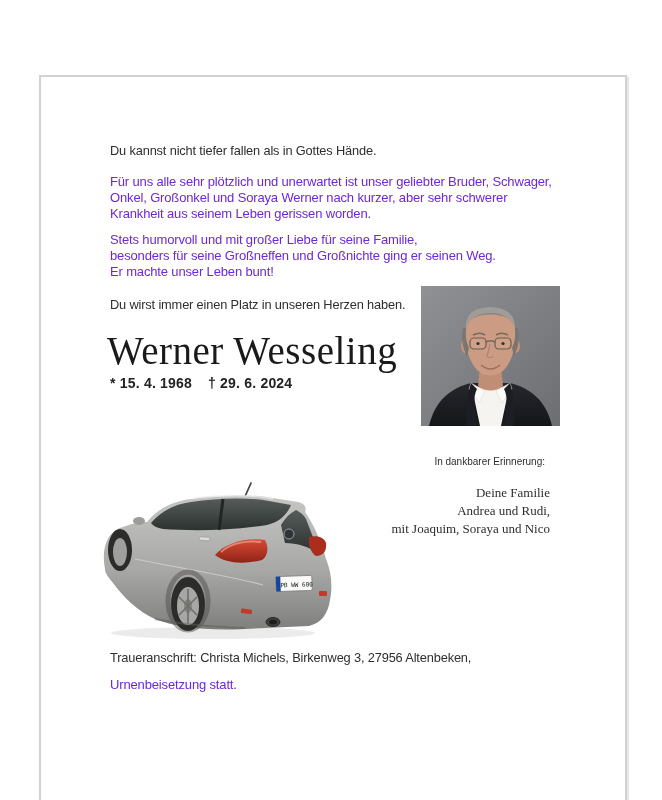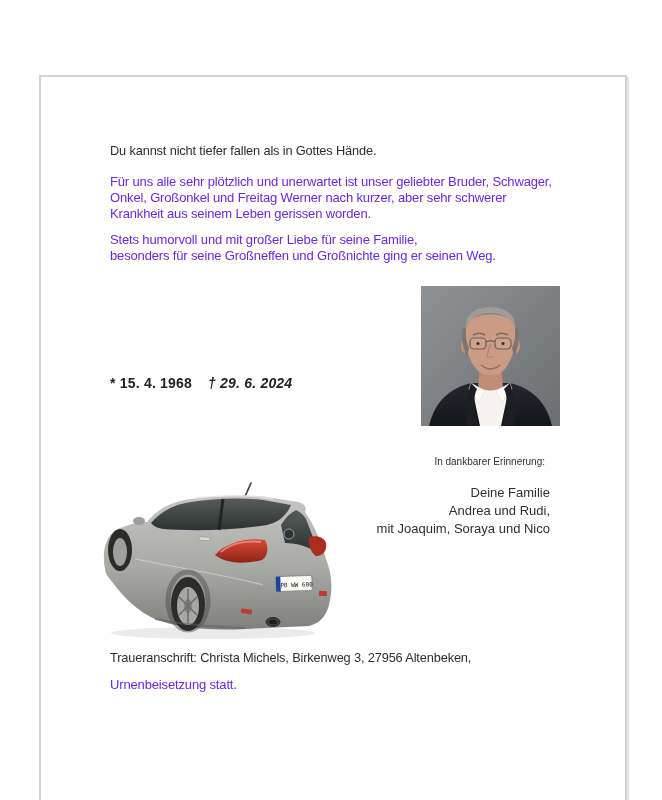--- a/index.html
+++ b/index.html
@@ -10,51 +10,54 @@
   .tline{position:absolute;white-space:nowrap;font-size:12.8px;line-height:16px;
          color:#2e2e2e;letter-spacing:-0.15px;}
   .para{position:absolute;white-space:nowrap;font-size:13px;color:#6d28d9;letter-spacing:-0.15px;}
   .para .pline{line-height:16px;}
   .para.wide .pline{line-height:18.5px;}
   .deceased-name{position:absolute;left:107px;top:288px;white-space:nowrap;
          font-family:"Liberation Serif",serif;font-size:39px;line-height:40px;
          color:#1a1a1a;letter-spacing:0.5px;}
   .dates{position:absolute;left:110px;top:332px;white-space:nowrap;
          font-size:14px;font-weight:600;color:#232323;letter-spacing:0.2px;}
-  .dates .death{margin-left:16px;font-style:italic;}
+  .dates .death{margin-left:16px;}
   .remember-heading{position:absolute;right:117px;top:413px;white-space:nowrap;
          font-size:10px;color:#2e2e2e;}
   .family{position:absolute;right:112px;top:441px;text-align:right;
-          font-size:13px;color:#2e2e2e;}
+          font-size:13px;color:#2e2e2e;font-family:Liberation Serif, serif;}
   .family .fline{line-height:18px;white-space:nowrap;}
   .portrait{position:absolute;left:421px;top:243px;width:139px;height:140px;}
   .carbox{position:absolute;left:95px;top:430px;width:242px;height:170px;}
   svg{display:block;}
 </style>
 </head>
 <body>
 
 <div class="canvas">
 
   <div class="frame"></div>
 
   <div class="tline" style="left:110px;top:100px">Du kannst nicht tiefer fallen als in Gottes Hände.</div>
 
   <div class="para" style="left:110px;top:131px">
     <div class="pline">Für uns alle sehr plötzlich und unerwartet ist unser geliebter Bruder, Schwager,</div>
-    <div class="pline">Onkel, Großonkel und Freitag Werner nach kurzer, aber sehr schwerer</div>
+    <div class="pline">Onkel, Großonkel und Soraya Werner nach kurzer, aber sehr schwerer</div>
     <div class="pline">Krankheit aus seinem Leben gerissen worden.</div>
   </div>
 
   <div class="para" style="left:110px;top:189px">
     <div class="pline">Stets humorvoll und mit großer Liebe für seine Familie,</div>
     <div class="pline">besonders für seine Großneffen und Großnichte ging er seinen Weg.</div>
+    <div class="pline">Er machte unser Leben bunt!</div>
   </div>
 
+  <div class="tline" style="left:110px;top:254px">Du wirst immer einen Platz in unseren Herzen haben.</div>
 
+  <div class="deceased-name">Werner Wesseling</div>
 
   <div class="dates">
     <span class="birth">* 15. 4. 1968</span><span class="death">† 29. 6. 2024</span>
   </div>
 
   <div class="portrait">
     <svg viewBox="0 0 139 140" width="139" height="140">
       <defs>
         <linearGradient id="pbg" x1="0" y1="0" x2="1" y2="1">
           <stop offset="0" stop-color="#909194"></stop>

